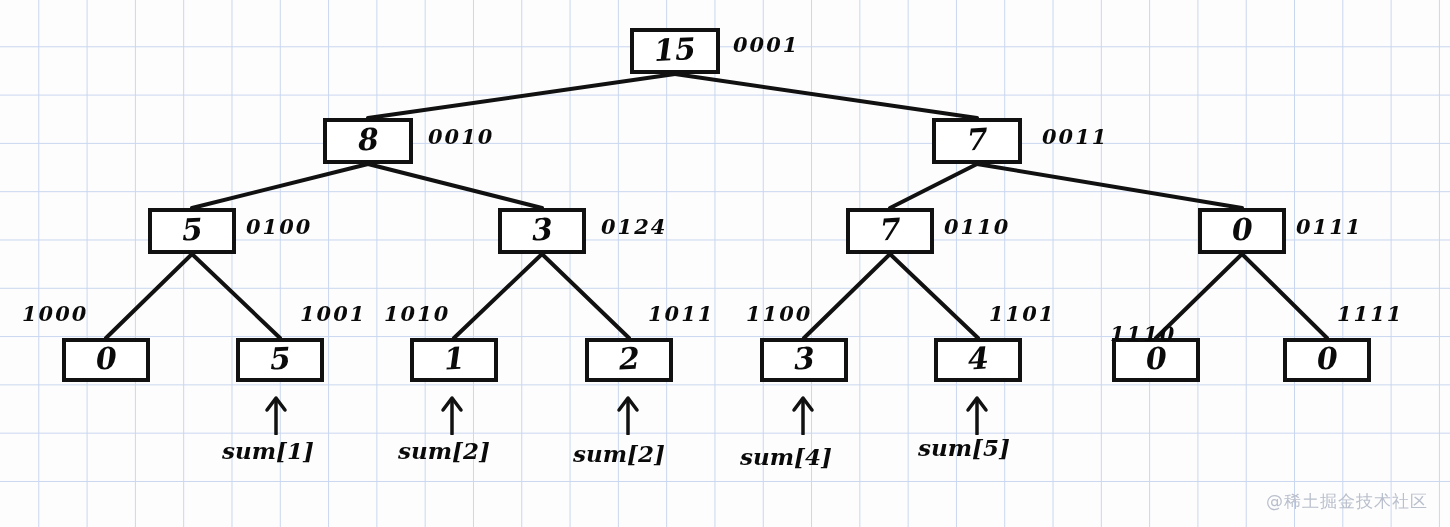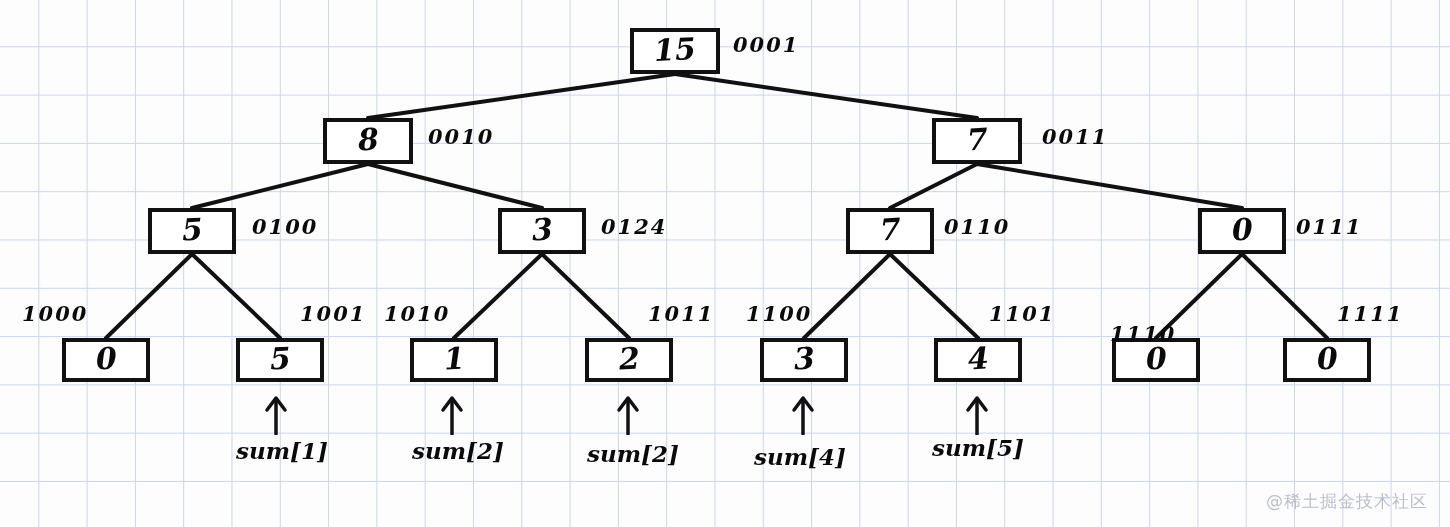--- a/index.html
+++ b/index.html
@@ -59,21 +59,20 @@
   }
   .sum-label {
     position: absolute;
     font-family: "DejaVu Serif", serif;
     font-style: italic;
     font-size: 23px;
     font-weight: 600;
     color: #0a0a0a;
     white-space: nowrap;
     z-index: 4;
-    margin-left: 14px;
   }
   .arrow {
     position: absolute;
     z-index: 4;
   }
   .watermark {
     position: absolute;
     right: 22px;
     bottom: 14px;
     font-family: "DejaVu Sans", sans-serif;
@@ -115,21 +114,21 @@
         <span class="node-value">8</span>
       </div>
       <div class="code-label" style="left: 428px; top: 124px;">0010</div>
       <div class="node" style="left: 932px; top: 118px; width: 90px; height: 46px;">
         <span class="node-value">7</span>
       </div>
       <div class="code-label" style="left: 1042px; top: 124px; text-align: right;">0011</div>
       <div class="node" style="left: 148px; top: 208px; width: 88px; height: 46px;">
         <span class="node-value">5</span>
       </div>
-      <div class="code-label" style="left: 246px; top: 214px; margin-left: 6px;">0100</div>
+      <div class="code-label" style="left: 246px; top: 214px;">0100</div>
       <div class="node" style="left: 498px; top: 208px; width: 88px; height: 46px;">
         <span class="node-value">3</span>
       </div>
       <div class="code-label" style="left: 601px; top: 214px;">0124</div>
       <div class="node" style="left: 846px; top: 208px; width: 88px; height: 46px;">
         <span class="node-value">7</span>
       </div>
       <div class="code-label" style="left: 944px; top: 214px;">0110</div>
       <div class="node" style="left: 1198px; top: 208px; width: 88px; height: 46px;">
         <span class="node-value">0</span>

